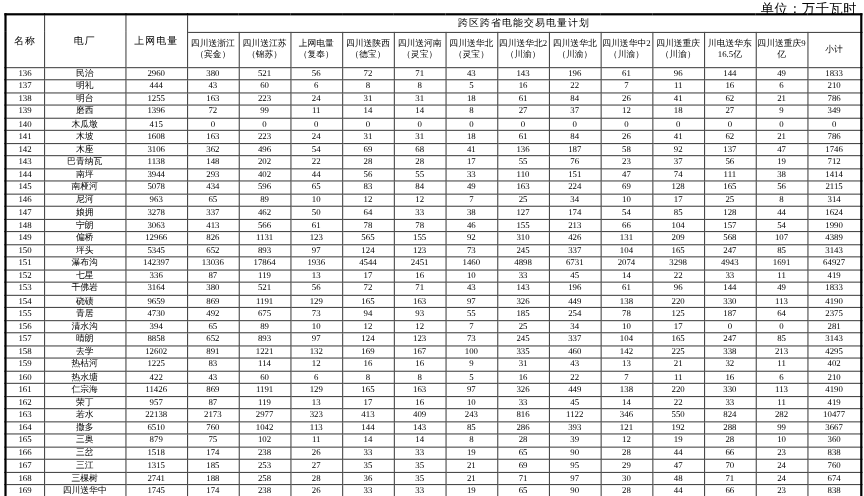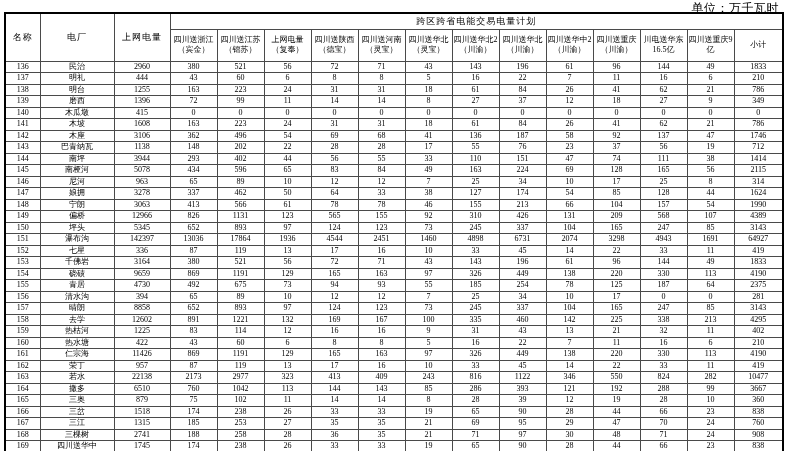--- a/index.html
+++ b/index.html
@@ -678,21 +678,21 @@
         <td>28</td>
         <td>36</td>
         <td>35</td>
         <td>21</td>
         <td>71</td>
         <td>97</td>
         <td>30</td>
         <td>48</td>
         <td>71</td>
         <td>24</td>
-        <td>908</td>
+        <td>674</td>
       </tr>
       <tr>
         <td>169</td>
         <td>四川送华中</td>
         <td>1745</td>
         <td>174</td>
         <td>238</td>
         <td>26</td>
         <td>33</td>
         <td>33</td>

